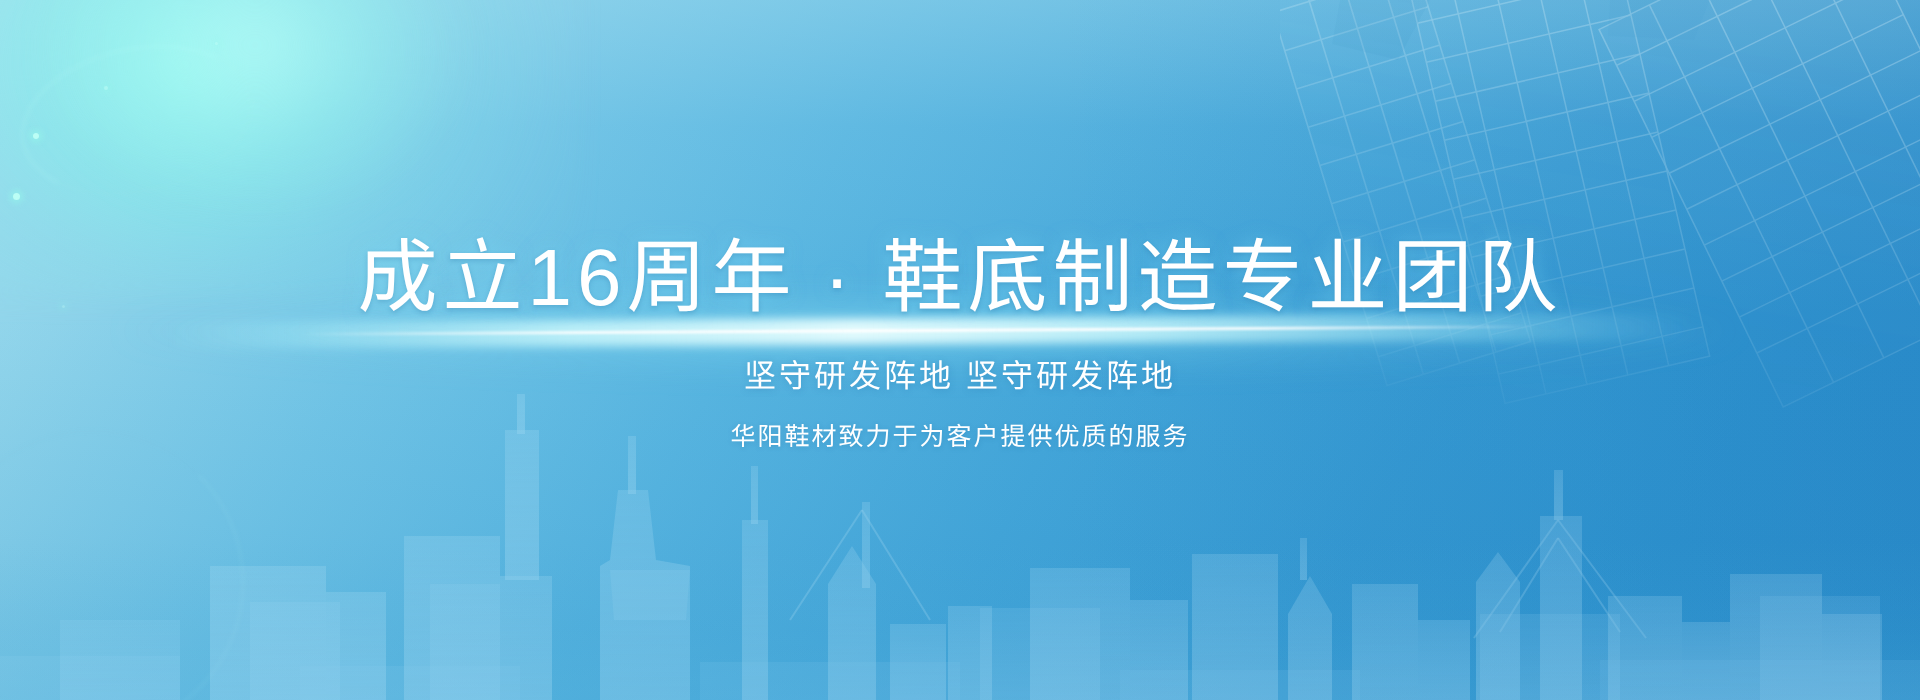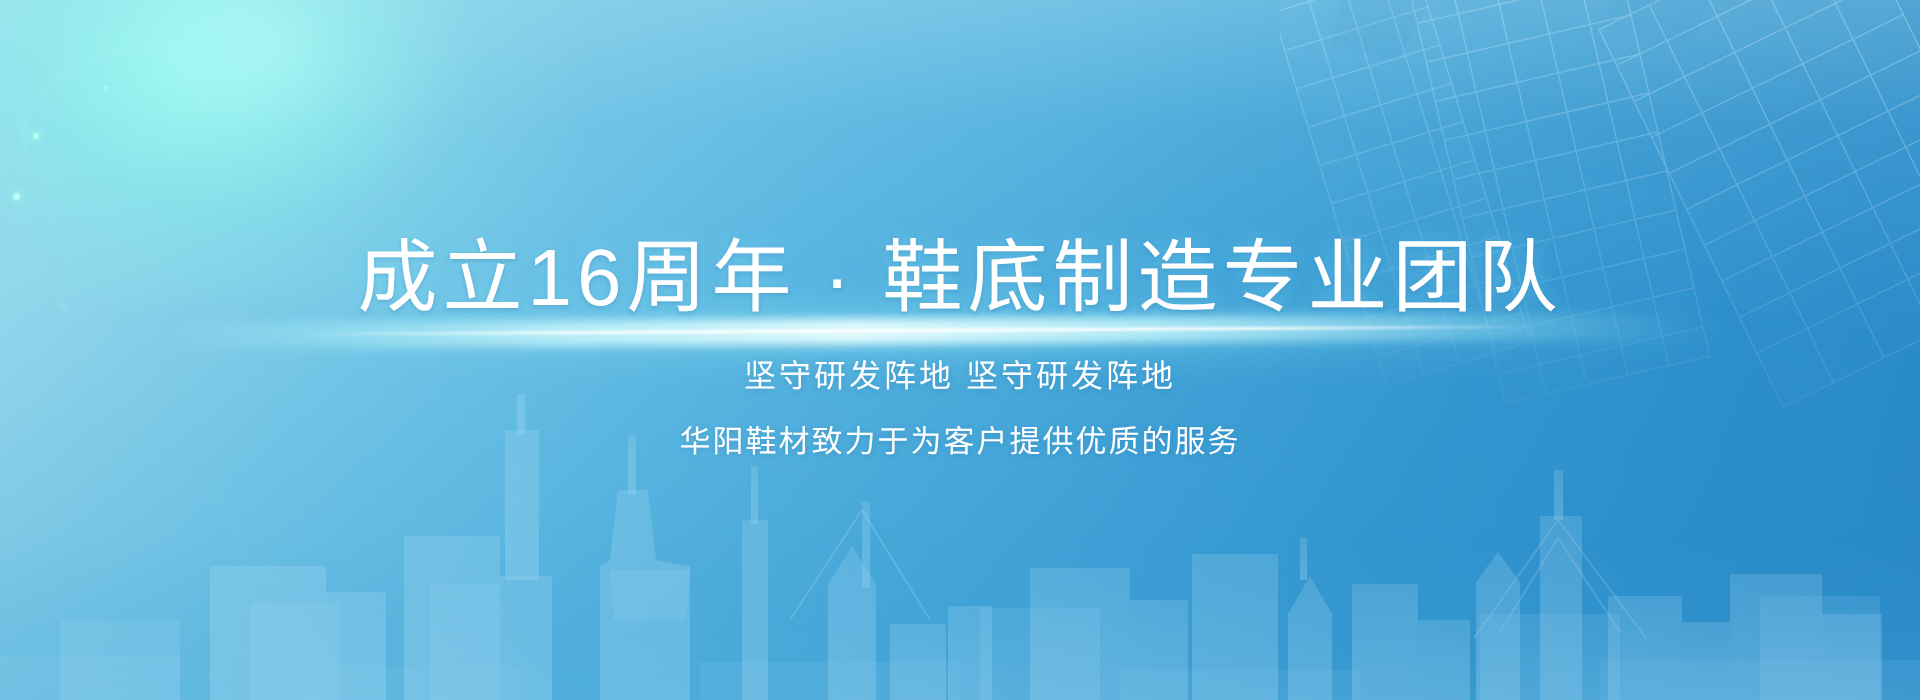--- a/index.html
+++ b/index.html
@@ -222,21 +222,21 @@
     margin-top: 30px;
     font-size: 32px;
     font-weight: 400;
     color: #ffffff;
     letter-spacing: 3px;
     white-space: nowrap;
     text-shadow: 0 1px 6px rgba(30,110,165,0.35);
   }
   .sub2 {
     margin-top: 20px;
-    font-size: 31px;
+    font-size: 25px;
     font-weight: 400;
     color: #ffffff;
     letter-spacing: 2px;
     white-space: nowrap;
     text-shadow: 0 1px 5px rgba(30,110,165,0.32);
   }
 </style>
 </head>
 <body>
 

